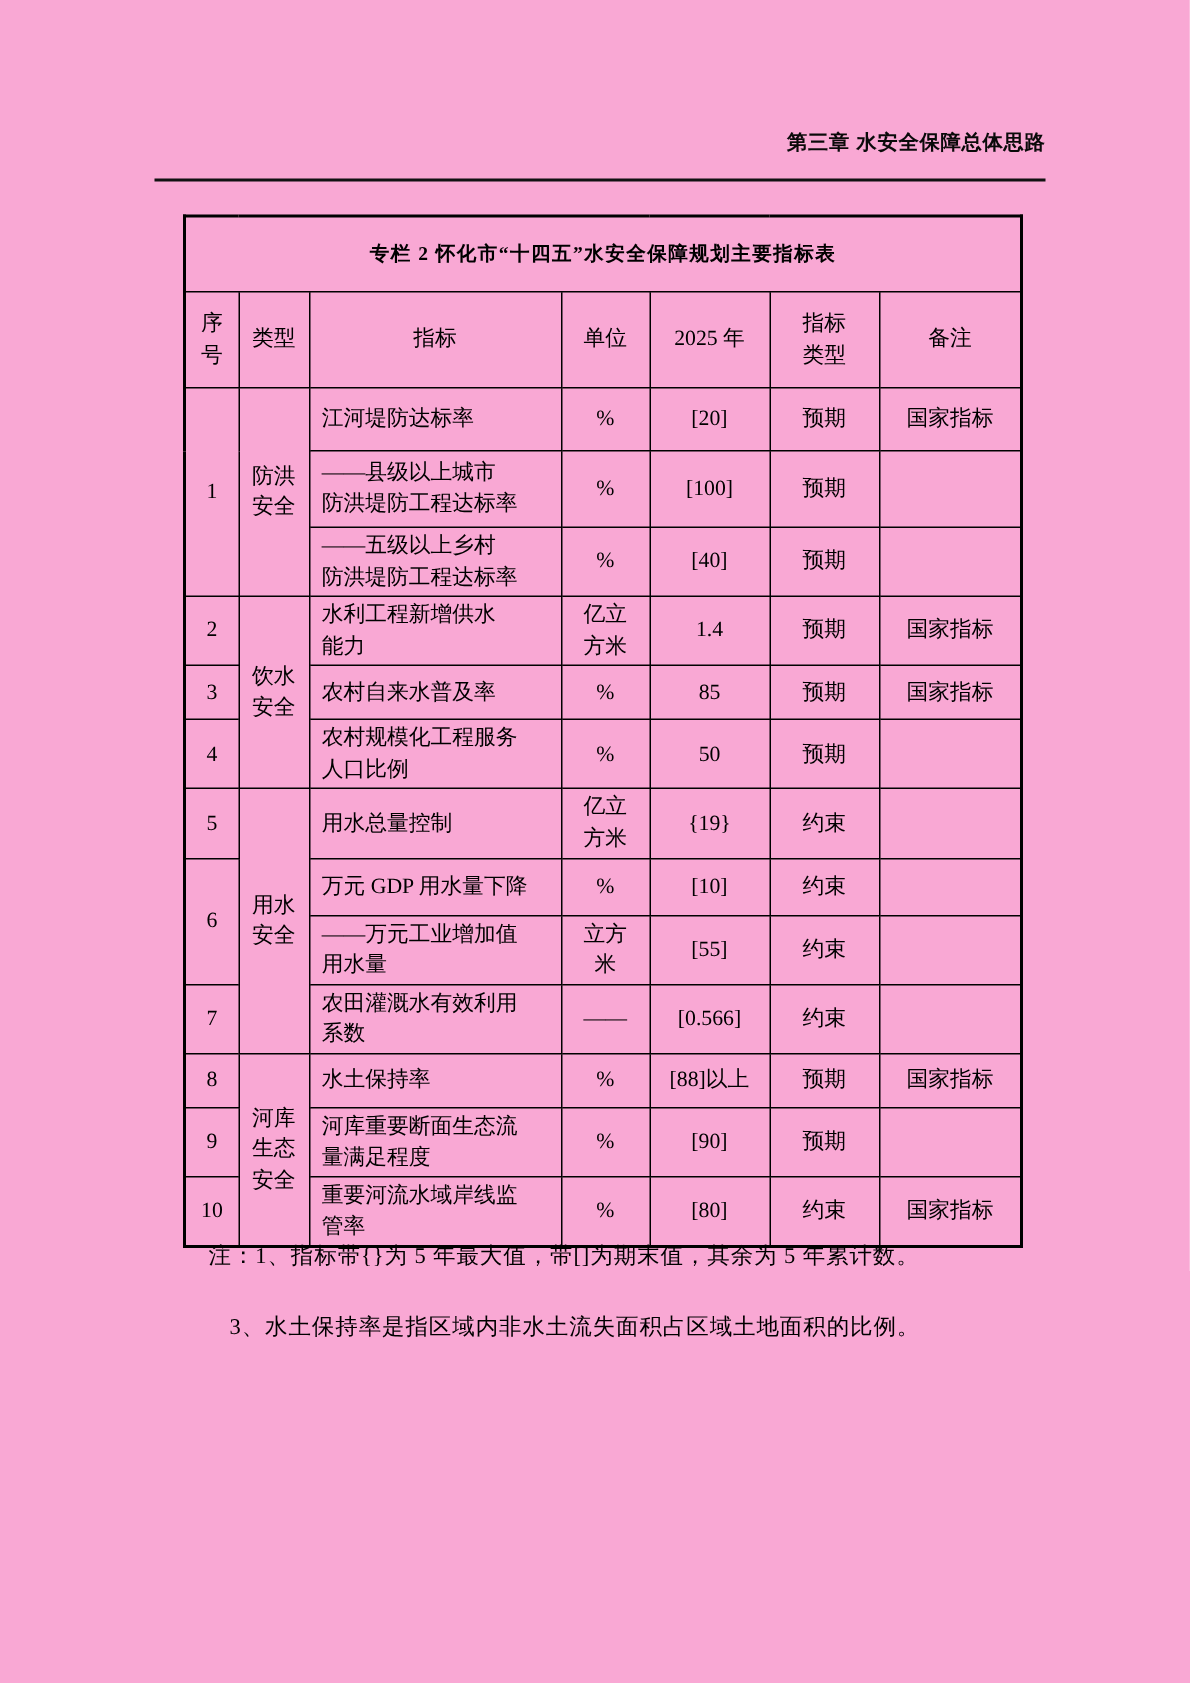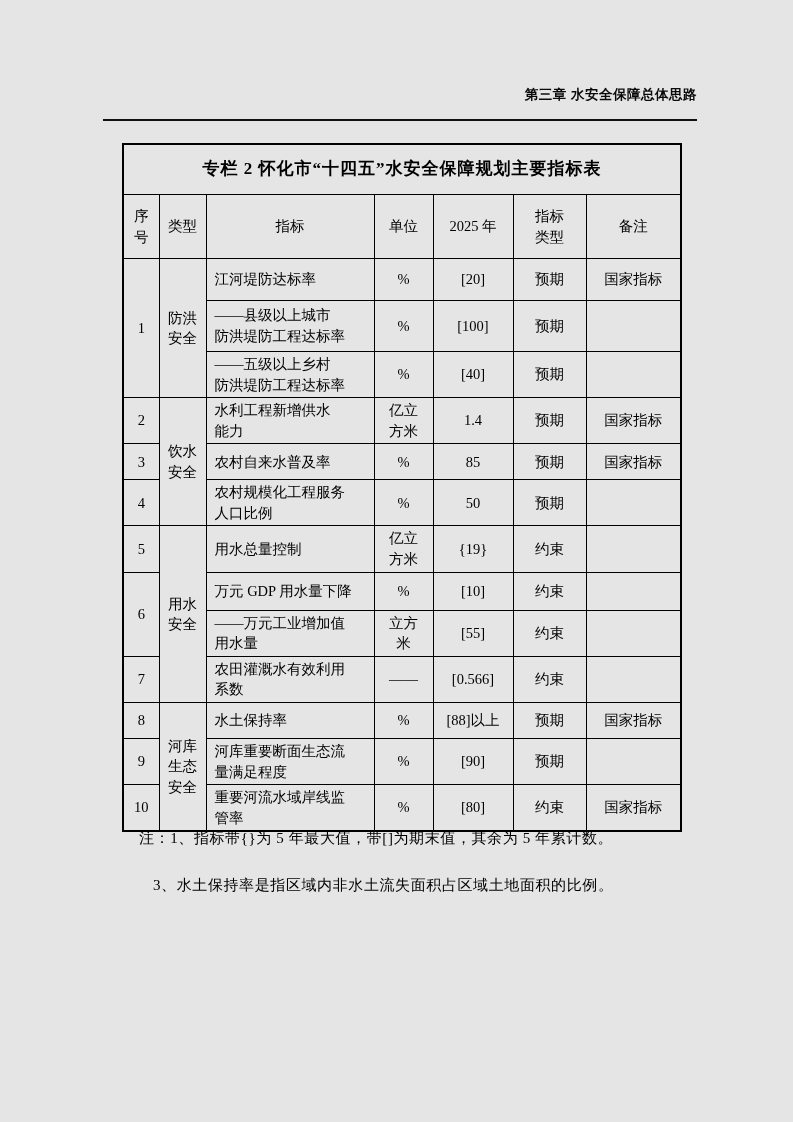--- a/index.html
+++ b/index.html
@@ -6,21 +6,21 @@
   body {
     width: 793px; height: 1122px;
     background: #ffffff;
     font-family: "Liberation Serif", "DejaVu Serif", serif;
     color: #000;
     position: relative;
   }
   .page {
     position: absolute; inset: 0;
     width: 793px; height: 1122px;
-    background: #e5e5e5;
+    background: #f9a8d4;
     overflow: hidden;
   }
   
   .chapter-header {
     position: absolute;
     top: 86px; right: 96px;
     font-family: "Liberation Sans", "DejaVu Sans", sans-serif;
     font-weight: bold;
     font-size: 13.5px;
     letter-spacing: 0.5px;
@@ -46,21 +46,21 @@
     text-align: center;
     vertical-align: middle;
     white-space: pre-line;
     font-size: 14.5px;
     line-height: 1.42;
     padding: 2px 3px;
     font-weight: normal;
     overflow: hidden;
   }
   .indicator-table .title-cell {
-    font-size: 17px;
+    font-size: 13px;
     font-weight: bold;
     letter-spacing: 1px;
     height: 45px;
     text-align: center;
   }
   .indicator-table tr.head-row { height: 64px; }
   .b-cjk { font-weight: bold; }
   .b-num { font-weight: bold; font-size: 15px; }
   td.ind {
     text-align: left;

